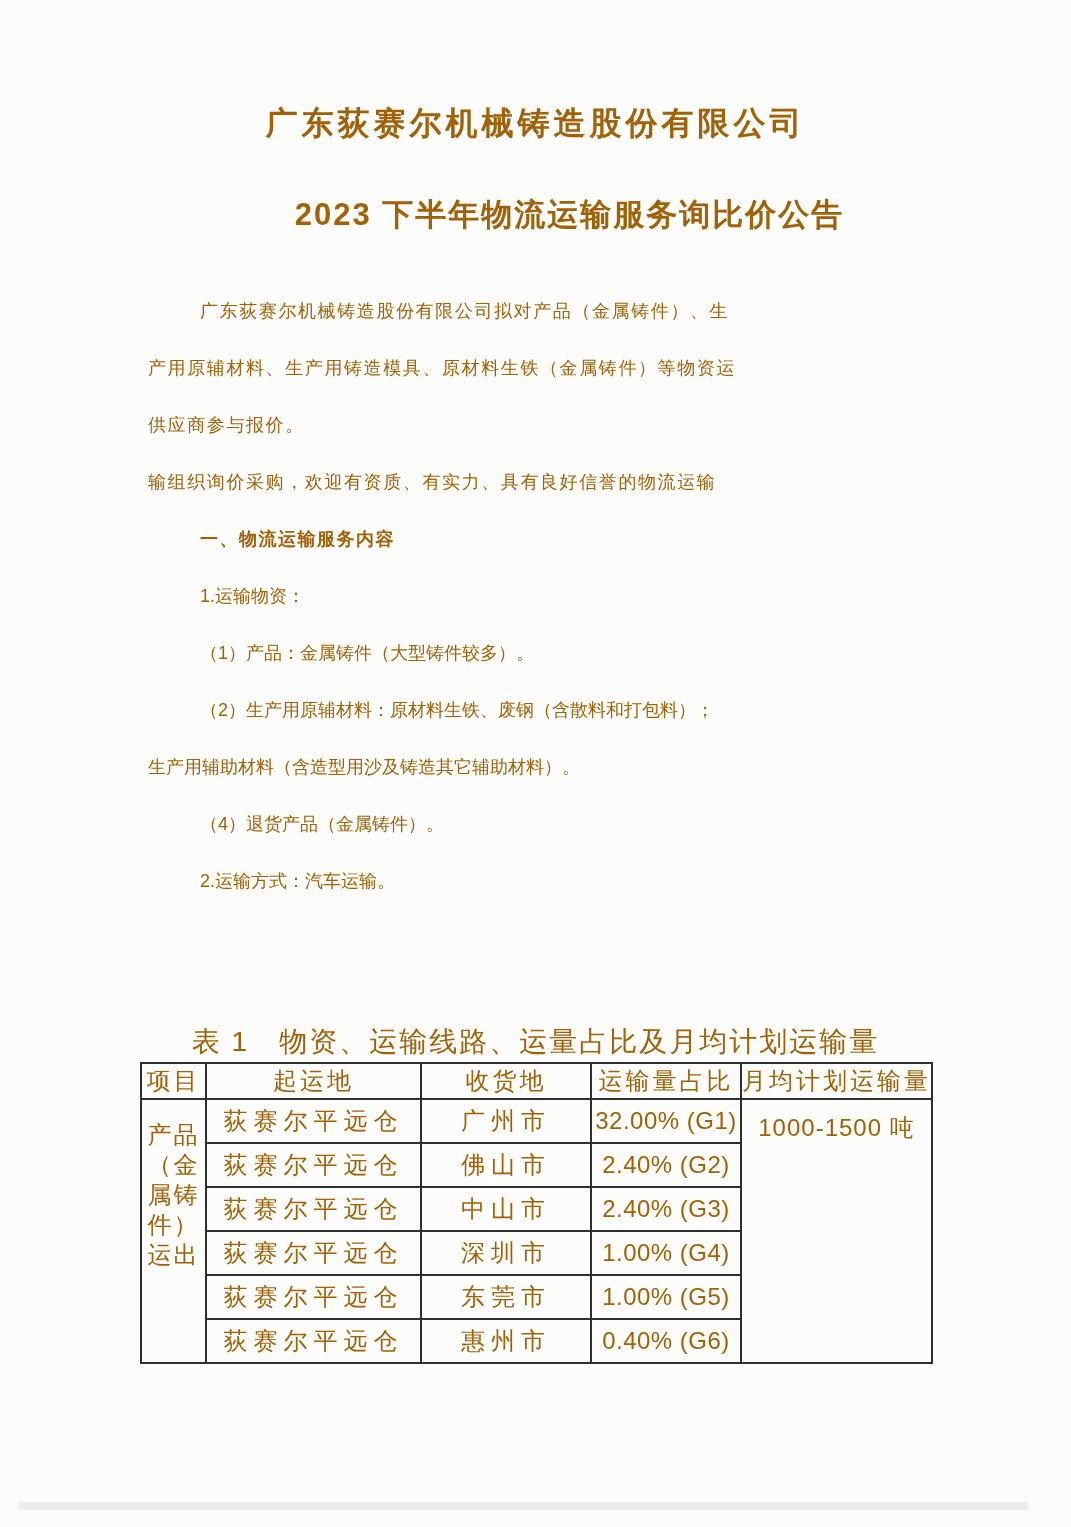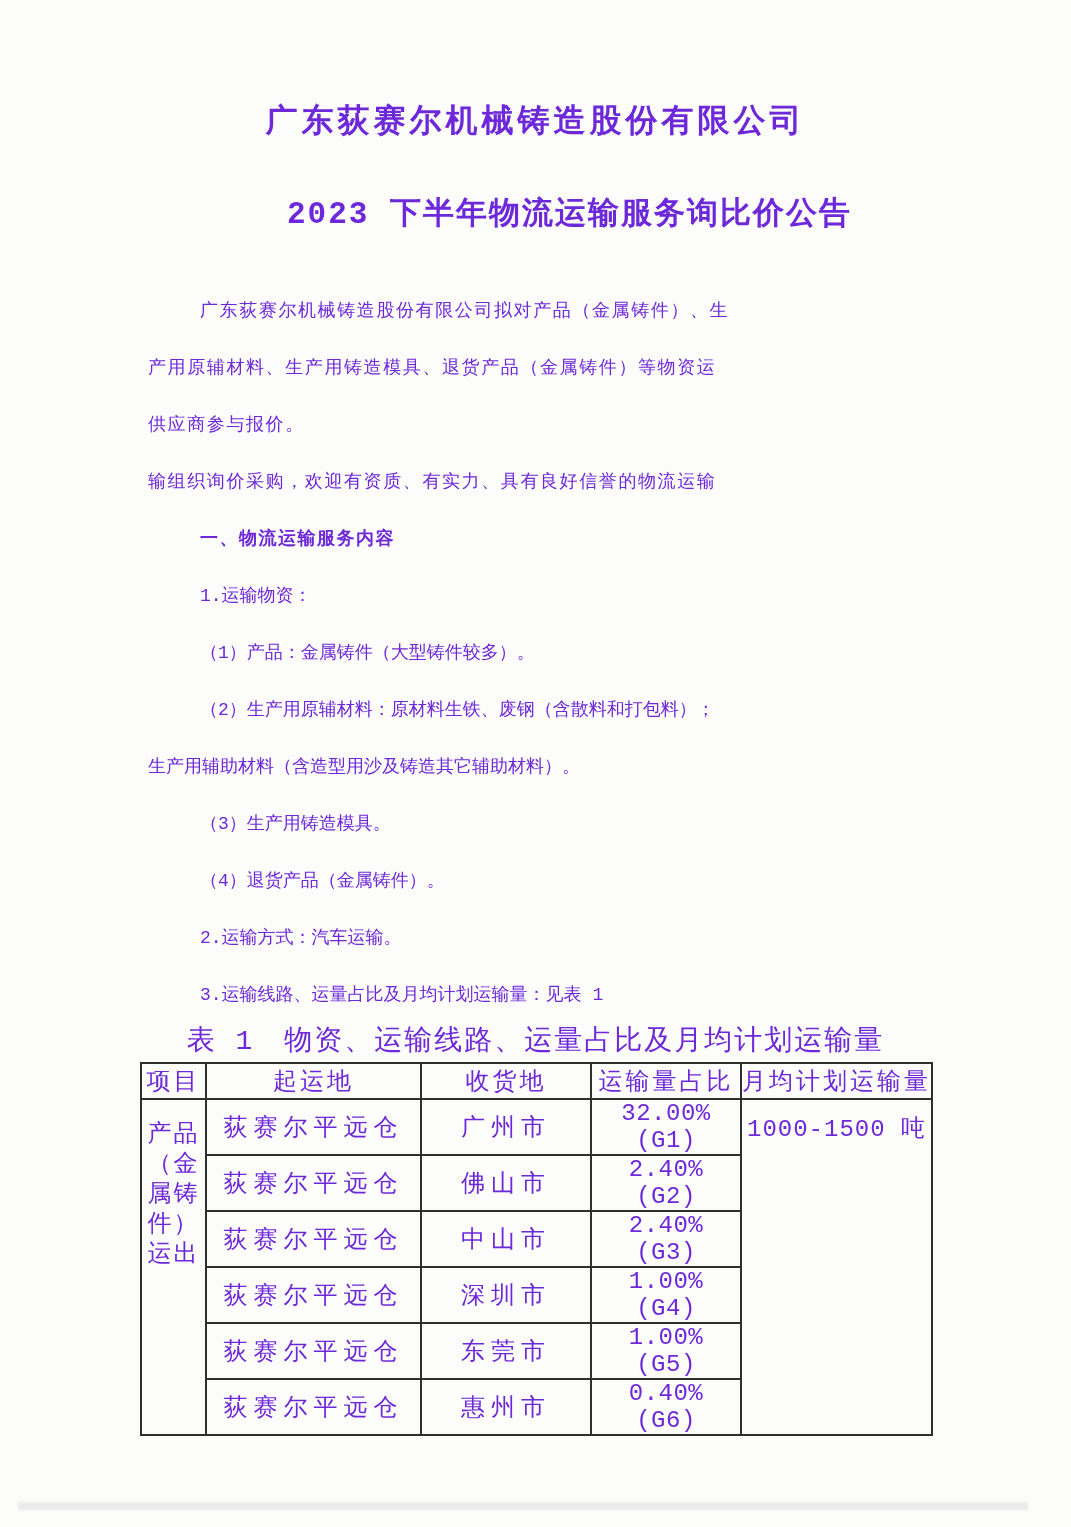--- a/index.html
+++ b/index.html
@@ -1,22 +1,22 @@
 <!DOCTYPE html>
 <html><head>
 <meta charset="utf-8">
 <title>Document</title>
 <style>
   html, body { margin:0; padding:0; background:#ffffff; }
   .page {
     position:relative;
     width:1071px; height:1527px;
     background:#fcfcfb;
-    color:#6d28d9;
-    font-family:Liberation Mono, monospace;
+    color:#a16207;
+    font-family:Liberation Sans, sans-serif;
     overflow:hidden;
   }
   .doc-title {
     position:absolute; top:100px; left:0; width:100%;
     text-align:center; font-size:32px; font-weight:bold;
     letter-spacing:4px; line-height:46px;
   }
   .doc-subtitle {
     position:absolute; top:192px; left:0; width:100%;
     text-align:center; font-size:31px; font-weight:bold;
@@ -69,34 +69,32 @@
 <body>
 
 <div class="page">
 
   <div class="doc-title">广东荻赛尔机械铸造股份有限公司</div>
 
   <div class="doc-subtitle">2023 下半年物流运输服务询比价公告</div>
 
   <div class="bodytext">
     <div class="line intro indent2">广东荻赛尔机械铸造股份有限公司拟对产品（金属铸件）、生</div>
-    <div class="line intro">产用原辅材料、生产用铸造模具、退货产品（金属铸件）等物资运</div>
+    <div class="line intro">产用原辅材料、生产用铸造模具、原材料生铁（金属铸件）等物资运</div>
     <div class="line intro">供应商参与报价。</div>
     <div class="line intro">输组织询价采购，欢迎有资质、有实力、具有良好信誉的物流运输</div>
 
     <div class="line bold indent2">一、物流运输服务内容</div>
 
     <div class="line indent2">1.运输物资：</div>
     <div class="line indent2">（1）产品：金属铸件（大型铸件较多）。</div>
     <div class="line indent2">（2）生产用原辅材料：原材料生铁、废钢（含散料和打包料）；</div>
     <div class="line">生产用辅助材料（含造型用沙及铸造其它辅助材料）。</div>
-    <div class="line indent2">（3）生产用铸造模具。</div>
     <div class="line indent2">（4）退货产品（金属铸件）。</div>
     <div class="line indent2">2.运输方式：汽车运输。</div>
-    <div class="line indent2">3.运输线路、运量占比及月均计划运输量：见表 1</div>
   </div>
 
   <div class="tbl-caption">表 1　物资、运输线路、运量占比及月均计划运输量</div>
 
   <table class="logistics">
     <colgroup>
       <col class="col-item">
       <col class="col-origin">
       <col class="col-dest">
       <col class="col-share">

